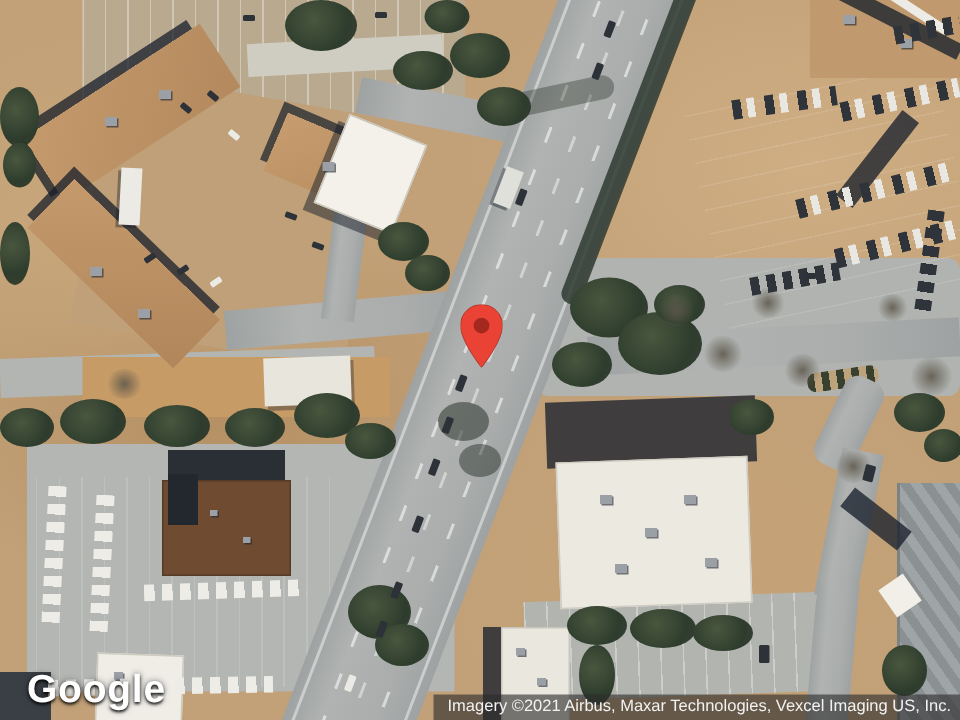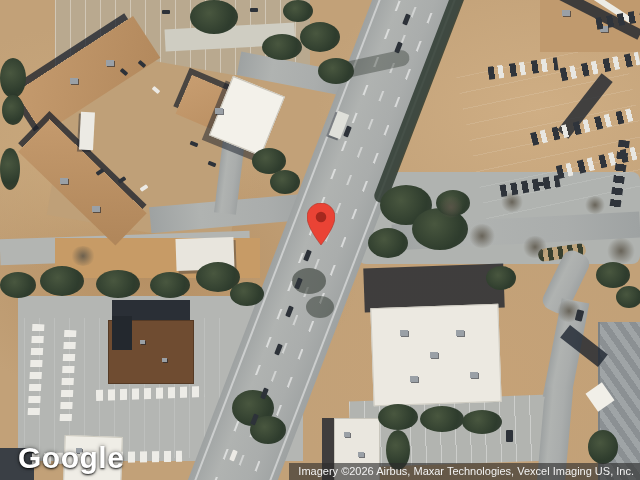--- a/index.html
+++ b/index.html
@@ -36,21 +36,21 @@
   .row-dark{position:absolute;height:12px;
     background-image:repeating-linear-gradient(90deg,#2f343b 0 6px,rgba(0,0,0,0) 6px 11px);}
   .row-white{position:absolute;height:11px;
     background-image:repeating-linear-gradient(90deg,#edece7 0 7px,rgba(0,0,0,0) 7px 12px);}
   .col-white{position:absolute;width:12px;
     background-image:repeating-linear-gradient(180deg,#edece7 0 7px,rgba(0,0,0,0) 7px 12px);}
   .col-dark{position:absolute;width:11px;
     background-image:repeating-linear-gradient(180deg,#2f343b 0 7px,rgba(0,0,0,0) 7px 12px);}
   .ac{position:absolute;width:8px;height:6px;background:#9aa0a6;box-shadow:1px 1px 0 rgba(30,35,45,.6);}
   .google-logo{
-    position:absolute;left:18px;bottom:5px;color:#fff;font-size:30px;font-weight:bold;letter-spacing:.5px;
+    position:absolute;left:18px;bottom:5px;color:#fff;font-size:26px;font-weight:bold;letter-spacing:.5px;
     text-shadow:0 1px 2px rgba(0,0,0,.85), 0 0 4px rgba(0,0,0,.5);
   }
   .attribution{
     position:absolute;right:0;bottom:0;height:17px;line-height:17px;
     background:rgba(44,44,44,.62);color:#f2f2f2;font-size:11px;padding:0 6px 0 9px;white-space:nowrap;
   }
   .pin{position:absolute;left:307px;top:203px;width:28px;height:42px;}
 </style>
 </head>
 <body>
@@ -221,15 +221,15 @@
   </div>
 
   <div class="pin">
     <svg width="28" height="42" viewBox="0 0 24 36">
       <path d="M12 0C5.37 0 0 5.37 0 12c0 9 12 24 12 24s12-15 12-24C24 5.37 18.63 0 12 0z" stroke="#a93226" stroke-width="0.5" fill="#EA4335"></path>
       <circle cx="12" cy="12" r="4.5" fill="#A5281E"></circle>
     </svg>
   </div>
 
   <div class="google-logo">Google</div>
-  <div class="attribution">Imagery ©2026 Airbus, Maxar Technologies, Vexcel Imaging US, Inc.</div>
+  <div class="attribution">Imagery ©2021 Airbus, Maxar Technologies, Vexcel Imaging US, Inc.</div>
 
 </div>
 
 </body></html>

